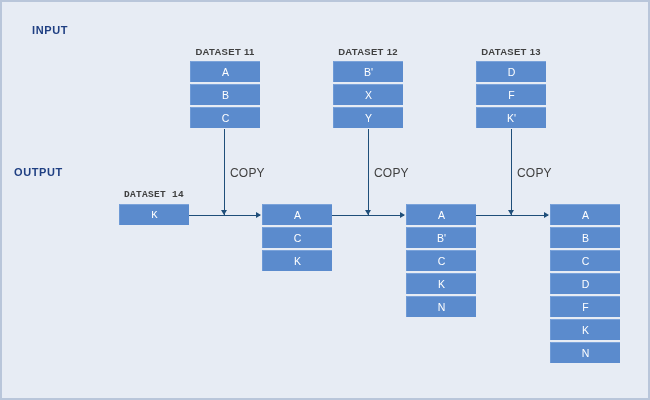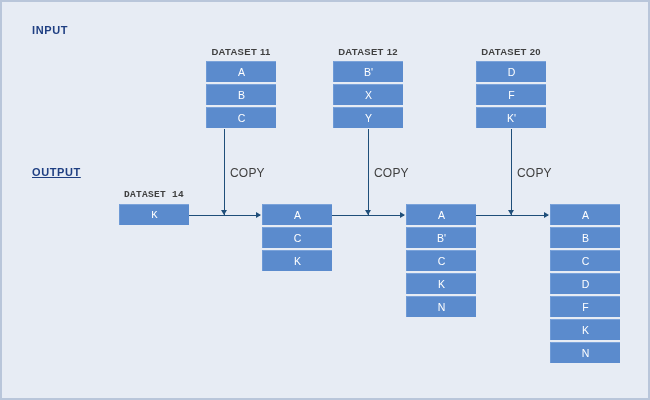--- a/index.html
+++ b/index.html
@@ -98,42 +98,42 @@
     border-right: 3.5px solid transparent;
     border-top: 5px solid #1f4e79;
   }
 </style>
 </head>
 <body>
 
 <div id="canvas">
 
   <div class="section-label" style="left:30px; top:22px;">INPUT</div>
-  <div class="section-label" style="left:30px; top:164px;text-decoration:underline;">OUTPUT</div>
+  <div class="section-label" style="left:12px; top:164px;">OUTPUT</div>
 
-  <div class="dataset" style="left:204px; top:59px;">
+  <div class="dataset" style="left:188px; top:59px;">
     <div class="dataset-title">DATASET 11</div>
     <div class="cell-stack">
       <div class="cell">A</div>
       <div class="cell">B</div>
       <div class="cell">C</div>
     </div>
   </div>
 
   <div class="dataset" style="left:331px; top:59px;">
     <div class="dataset-title">DATASET 12</div>
     <div class="cell-stack">
       <div class="cell">B'</div>
       <div class="cell">X</div>
       <div class="cell">Y</div>
     </div>
   </div>
 
   <div class="dataset" style="left:474px; top:59px;">
-    <div class="dataset-title">DATASET 20</div>
+    <div class="dataset-title">DATASET 13</div>
     <div class="cell-stack">
       <div class="cell">D</div>
       <div class="cell">F</div>
       <div class="cell">K'</div>
     </div>
   </div>
 
   <div class="vline" style="left:221.5px; top:127px; height:87px;"></div>
   <div class="arrow-down" style="left:218.5px; top:208px;"></div>
   <div class="copy-label" style="left:228px; top:164px;">COPY</div>

